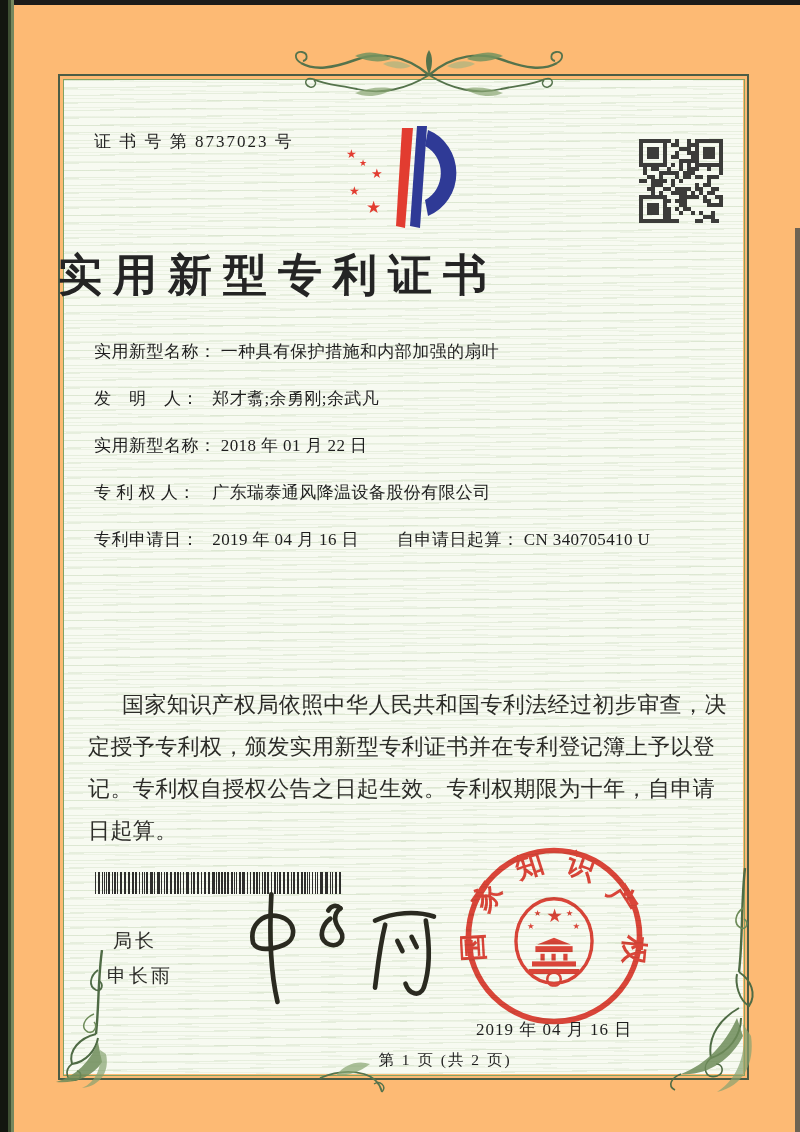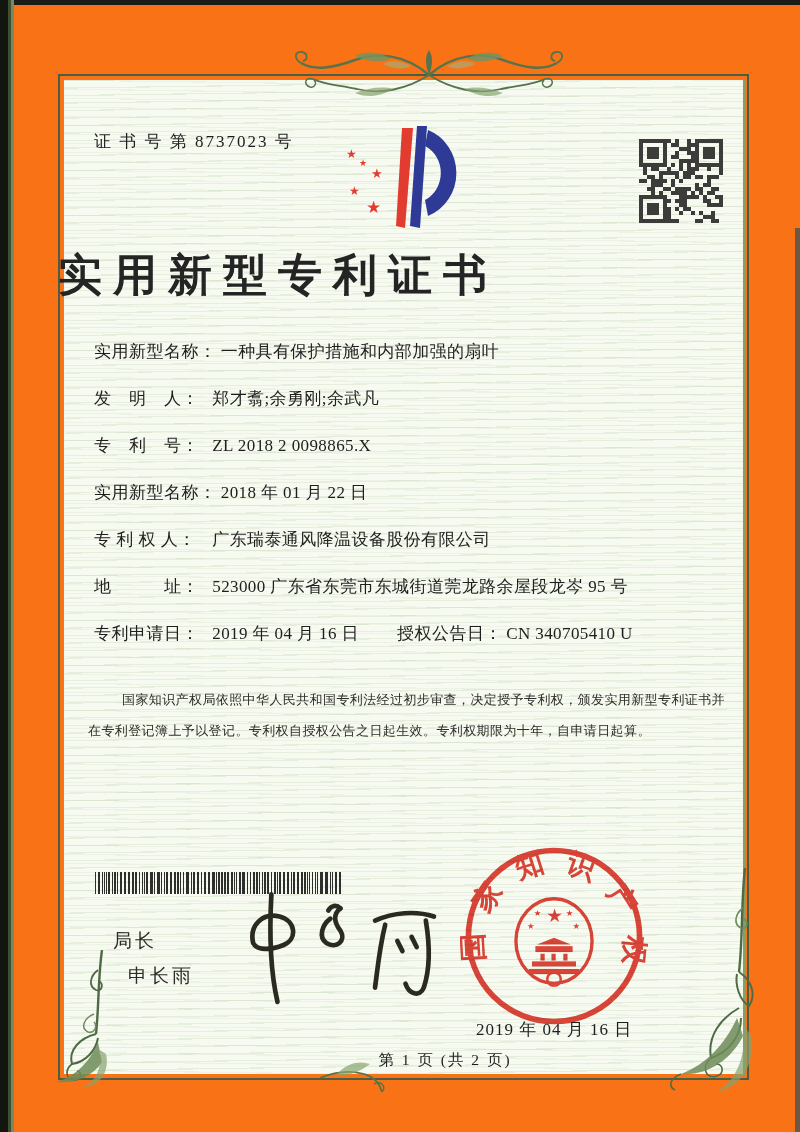--- a/index.html
+++ b/index.html
@@ -1,16 +1,16 @@
 <!DOCTYPE html>
 <html><head>
 <meta charset="utf-8">
 <style>
   html,body{margin:0;padding:0;background:#e9e9e7;}
-  .page{position:relative;width:800px;height:1132px;background:#f97316;overflow:hidden;
+  .page{position:relative;width:800px;height:1132px;background:#fdba74;overflow:hidden;
         font-family:"Liberation Serif","DejaVu Serif",serif;color:#1e1e1e;}
   .abs{position:absolute;}
   
   .edge-left{left:0;top:0;width:14px;height:1132px;
     background:linear-gradient(90deg,#12160f 0 8px,#3e5033 8px 11px,#75885f 11px 14px);}
   .edge-top{left:14px;top:0;right:0;height:5px;background:#1c1c1a;}
   .edge-right{right:0;top:228px;width:5px;bottom:0;background:#55534d;opacity:.85;}
   
   .frame{left:58px;top:74px;width:687px;height:1002px;border:2.2px solid #4c5d45;}
   .frame-in{position:absolute;inset:2.5px;border:1.8px solid #82a263;}
@@ -19,21 +19,21 @@
       repeating-linear-gradient(180.8deg, rgba(140,175,115,.10) 0 1.2px, rgba(0,0,0,0) 1.2px 9px),
       #f7faf1;}
   .cert-no{left:94px;top:130px;font-size:17px;letter-spacing:2px;}
   .title{left:58px;top:246px;width:777px;font-size:44px;font-weight:bold;
          letter-spacing:11px;color:#242424;}
   .fields{left:94px;top:340px;width:620px;}
   .frow{position:relative;height:47px;font-size:17px;white-space:nowrap;}
   .flbl{display:inline-block;min-width:114px;letter-spacing:.5px;}
   .fval{letter-spacing:.4px;}
   .grant-group{position:absolute;left:303px;top:0;}
-  .paras{left:88px;top:684px;width:640px;font-size:13px;line-height:31px;color:#2c2c28;
+  .paras{left:88px;top:684px;width:640px;font-size:22px;line-height:42px;color:#2c2c28;
          letter-spacing:.4px;}
   .paras p{margin:0;text-indent:34px;}
   .officer{font-size:19px;letter-spacing:3px;color:#2a2a26;margin-left:16px;}
   .footer-page{left:58px;top:1050px;width:774px;text-align:center;font-size:15.5px;letter-spacing:2px;}
   .back-note{left:303px;top:1097px;font-size:17px;letter-spacing:4px;color:#2c2c28;}
   .seal-date{left:460px;top:1018px;width:188px;text-align:center;font-size:17px;letter-spacing:1px;}
   svg{display:block;}
   .ornament{color:#5d7a52;}
 </style>
 </head>
@@ -349,40 +349,32 @@
   <div class="abs fields">
     <div class="frow">
       <span class="flbl">实用新型名称：</span>
       <span class="fval">一种具有保护措施和内部加强的扇叶</span>
     </div>
     <div class="frow">
       <span class="flbl">发　明　人：</span>
       <span class="fval">郑才翥;余勇刚;余武凡</span>
     </div>
     <div class="frow">
-      <span class="flbl">专　利　号：</span>
-      <span class="fval">ZL 2018 2 0098865.X</span>
-    </div>
-    <div class="frow">
       <span class="flbl">实用新型名称：</span>
       <span class="fval">2018 年 01 月 22 日</span>
     </div>
     <div class="frow">
       <span class="flbl">专 利 权 人：</span>
       <span class="fval">广东瑞泰通风降温设备股份有限公司</span>
     </div>
     <div class="frow">
-      <span class="flbl">地　　　址：</span>
-      <span class="fval">523000 广东省东莞市东城街道莞龙路余屋段龙岑 95 号</span>
-    </div>
-    <div class="frow">
       <span class="flbl">专利申请日：</span>
       <span class="fval">2019 年 04 月 16 日</span>
       <span class="grant-group">
-        <span class="flbl" style="min-width:0;">授权公告日：</span>
+        <span class="flbl" style="min-width:0;">自申请日起算：</span>
         <span class="fval">CN 340705410 U</span>
       </span>
     </div>
   </div>
 
   <div class="abs paras">
     <p>国家知识产权局依照中华人民共和国专利法经过初步审查，决定授予专利权，颁发实用新型专利证书并在专利登记簿上予以登记。专利权自授权公告之日起生效。专利权期限为十年，自申请日起算。</p>
   </div>
 
   <div class="abs" style="left:95px;top:872px;">
@@ -461,21 +453,21 @@
         <rect x="225" y="0" width="3" height="22" fill="#2e2e2c"></rect>
         <rect x="230" y="0" width="3" height="22" fill="#2e2e2c"></rect>
         <rect x="235" y="0" width="1" height="22" fill="#2e2e2c"></rect>
         <rect x="237" y="0" width="1" height="22" fill="#2e2e2c"></rect>
         <rect x="240" y="0" width="2" height="22" fill="#2e2e2c"></rect>
         <rect x="244" y="0" width="2" height="22" fill="#2e2e2c"></rect>
       </svg>
   </div>
 
   <div class="abs officer" style="left:97px;top:928px;">局长</div>
-  <div class="abs officer" style="left:112px;top:963px;">申长雨</div>
+  <div class="abs officer" style="left:91px;top:963px;">申长雨</div>
 
   <svg class="abs" style="left:224px;top:880px;" width="235" height="128" viewBox="0 0 230 126">
     <g fill="none" stroke="#2a2a20" stroke-width="4.6" stroke-linecap="round">
       <path d="M28,62 C24,44 38,32 54,36 C70,40 72,58 58,64 C46,69 32,70 28,62"></path>
       <path d="M46,14 C44,50 44,86 52,120"></path>
       <path d="M104,38 C96,44 92,56 100,62 C110,68 120,60 114,50 C108,42 106,34 114,28"></path>
       <path d="M114,28 C110,24 105,25 102,30"></path>
       <path d="M148,40 C166,32 188,30 206,36"></path>
       <path d="M158,44 C152,68 150,92 148,106"></path>
       <path d="M198,40 C202,64 202,88 196,106 C192,116 181,112 178,102"></path>

